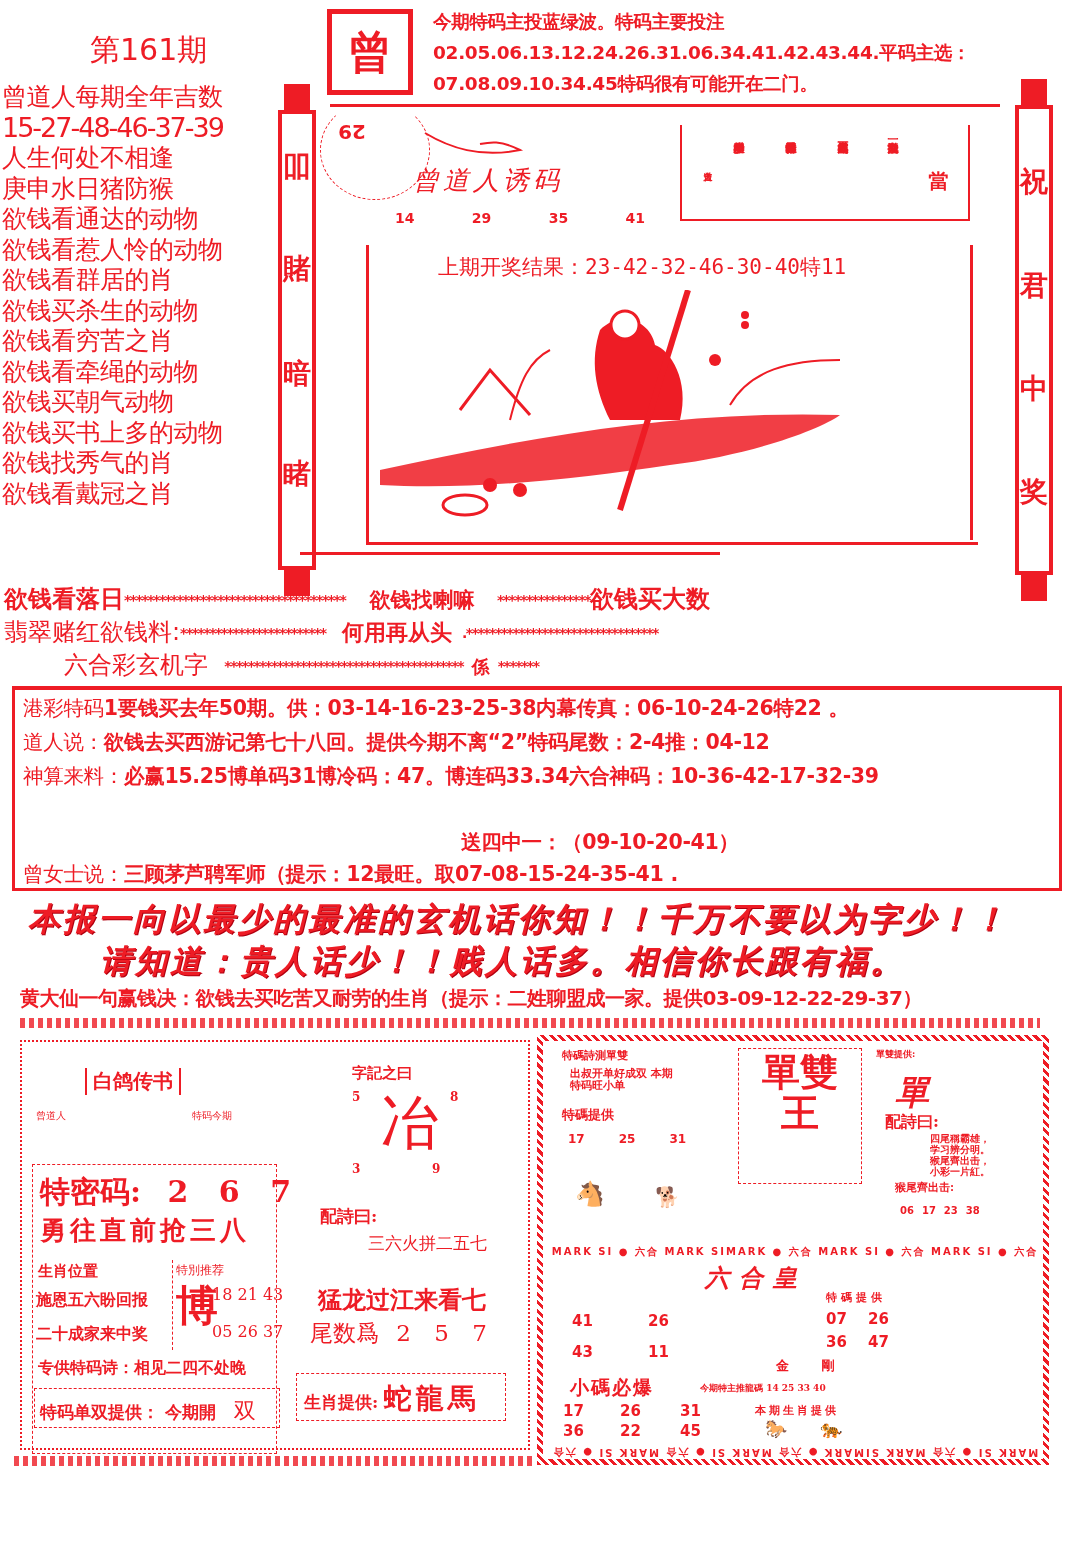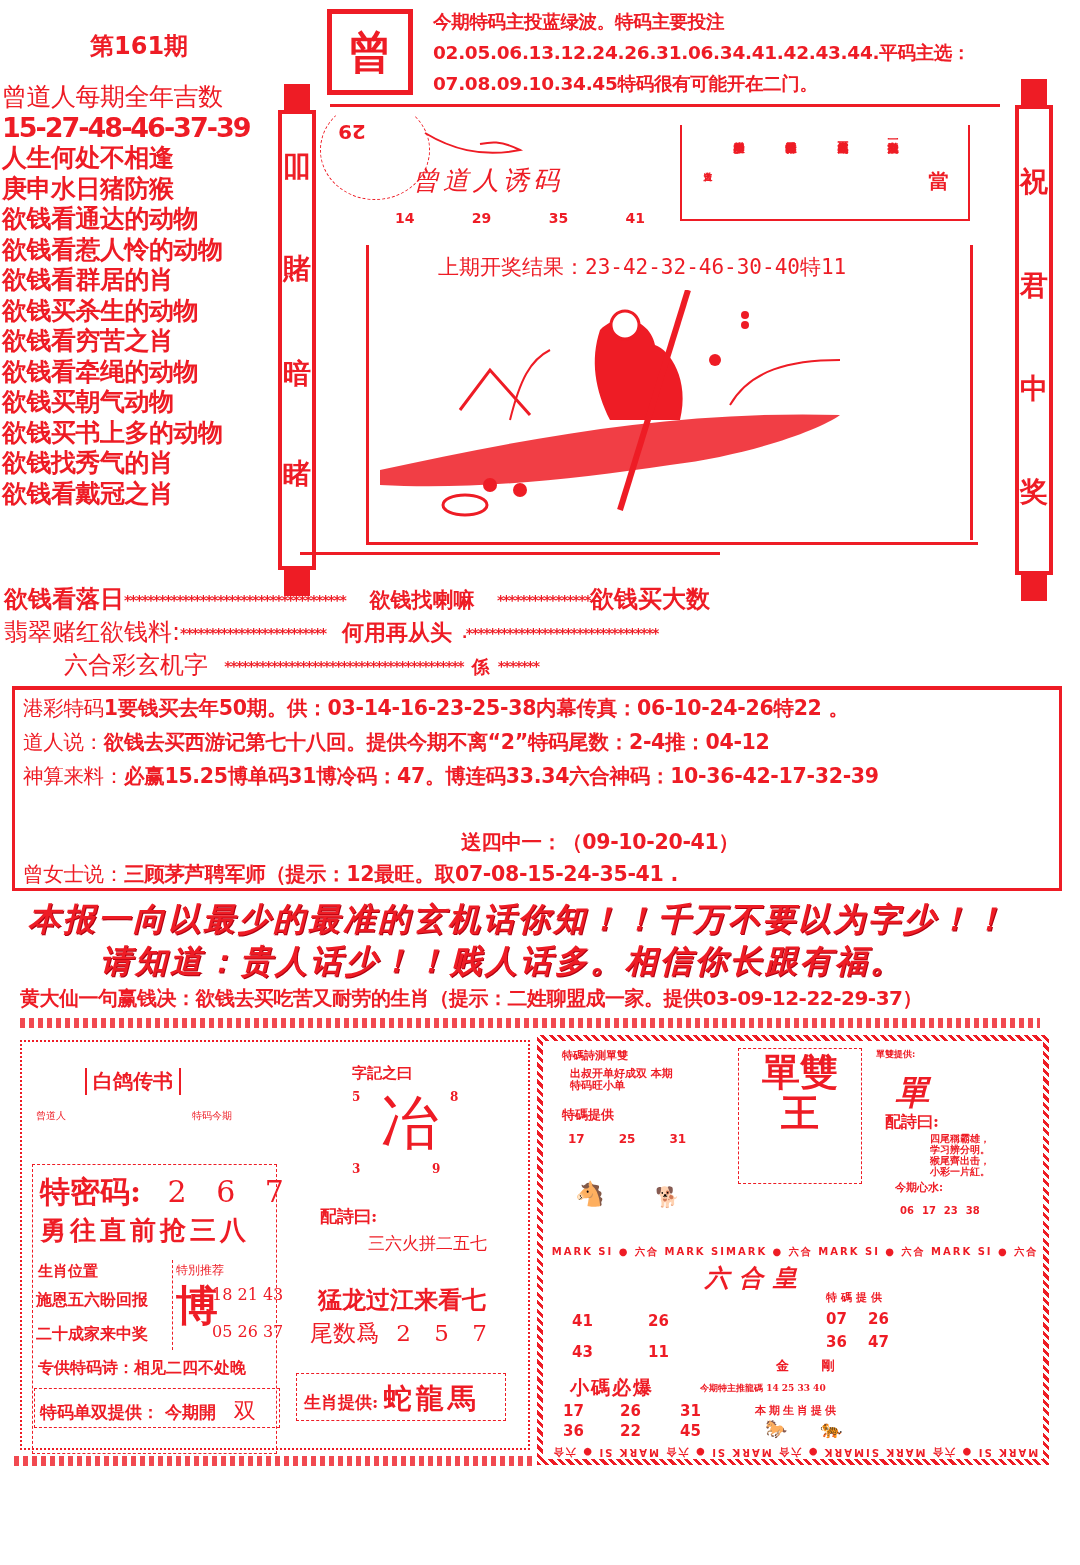--- a/index.html
+++ b/index.html
@@ -4,23 +4,23 @@
 <style>
   * { box-sizing: border-box; margin: 0; padding: 0; }
   html, body { width: 1080px; height: 1565px; background: #ffffff; overflow: hidden; }
   body { position: relative; font-family: "DejaVu Sans", "Liberation Sans", sans-serif; color: #ee1c25; }
   .abs { position: absolute; }
   .red { color: #ee1c25; }
   .bold { font-weight: bold; }
   .serif { font-family: "DejaVu Serif", "Liberation Serif", serif; }
 
   
-  #issue { left: 90px; top: 30px; font-size: 24px; letter-spacing: 0; font-weight: bold; }
+  #issue { left: 90px; top: 30px; font-size: 30px; letter-spacing: 0; }
   #left-list { left: 2px; top: 82px; width: 272px; }
-  #left-list .row { font-size: 25px; font-weight: bold; line-height: 30.5px; white-space: nowrap; letter-spacing: -0.5px; }
+  #left-list .row { font-size: 25px; font-weight: normal; line-height: 30.5px; white-space: nowrap; letter-spacing: -0.5px; }
   #left-list .row.nums { font-size: 27px; letter-spacing: -2px; }
   #left-list .row.title { font-weight: normal; font-size: 25px; }
 
   
   .scroll { width: 38px; border: 4px solid #ee1c25; background: #fff; }
   .scroll .cap { position: absolute; left: 2px; width: 26px; height: 26px; background: #ee1c25; }
   .scroll .ch { position: absolute; left: 0; width: 30px; text-align: center; font-size: 28px; font-weight: bold; line-height: 30px; }
   #scroll-left { left: 278px; top: 110px; height: 460px; }
   #scroll-right { left: 1015px; top: 105px; height: 470px; }
 
@@ -192,21 +192,21 @@
 <div class="abs deco-row" style="left:20px;top:1018px;width:1020px"></div>
 
 <div class="abs" id="bl-panel"></div>
 <div class="abs serif bold" style="left:85px;top:1068px;font-size:20px;border-left:2px solid #ee1c25;border-right:2px solid #ee1c25;padding:0 6px">白鸽传书</div>
 <div class="abs tiny" style="left:36px;top:1110px;width:40px">曾道人</div>
 <div class="abs tiny" style="left:192px;top:1110px;width:46px">特码今期</div>
 
 <div class="abs dotbox" style="left:32px;top:1164px;width:245px;height:290px"></div>
 <div class="abs serif bold" style="left:40px;top:1172px;font-size:30px;white-space:nowrap">
   <span>特密码:</span>
-  <span style="margin-left:16px;letter-spacing:10px;font-weight:normal">2 6 7</span>
+  <span style="margin-left:16px;letter-spacing:10px;font-weight:bold">2 6 7</span>
 </div>
 <div class="abs serif bold" style="left:40px;top:1213px;font-size:26px;letter-spacing:4px">勇往直前抢三八</div>
 <div class="abs serif bold" style="left:38px;top:1262px;font-size:15px">生肖位置</div>
 <div class="abs serif bold" style="left:36px;top:1290px;font-size:16px">施恩五六盼回报</div>
 <div class="abs serif bold" style="left:36px;top:1324px;font-size:16px">二十成家来中奖</div>
 <div class="abs" style="left:172px;top:1260px;width:1px;height:90px;border-left:1px dashed #ee1c25"></div>
 <div class="abs serif" style="left:176px;top:1262px;font-size:12px">特別推荐</div>
 <div class="abs serif bold" style="left:176px;top:1285px;font-size:42px;line-height:1">博</div>
 <div class="abs serif" style="left:212px;top:1285px;font-size:16px">18 21 43</div>
 <div class="abs serif" style="left:212px;top:1322px;font-size:16px">05 26 37</div>
@@ -255,21 +255,21 @@
 
 <div class="abs serif bold" style="left:876px;top:1048px;font-size:9px">單雙提供:</div>
 <div class="abs bold" style="left:895px;top:1070px;font-size:34px;font-style:italic">單</div>
 <div class="abs serif bold" style="left:885px;top:1112px;font-size:16px">配詩曰:</div>
 <div class="abs serif bold" style="left:930px;top:1133px;font-size:10px;line-height:11px">
   <div>四尾稱霸雄，</div>
   <div>学习辨分明。</div>
   <div>猴尾齊出击，</div>
   <div>小彩一片紅。</div>
 </div>
-<div class="abs serif bold" style="left:895px;top:1180px;font-size:11px">今期心水:</div>
+<div class="abs serif bold" style="left:895px;top:1180px;font-size:11px">猴尾齊出击:</div>
 <div class="abs ball" style="left:900px;top:1205px;font-size:10px;display:flex;gap:8px">
   <span>06</span>
   <span>17</span>
   <span>23</span>
   <span>38</span>
 </div>
 
 <div class="abs mark-row" style="left:545px;top:1245px;width:500px;overflow:hidden">MARK SI ● 六合 MARK SIMARK ● 六合 MARK SI ● 六合 MARK SI ● 六合</div>
 <div class="abs bold" style="left:705px;top:1262px;font-size:24px;letter-spacing:10px;font-style:italic">六合皇</div>
 

